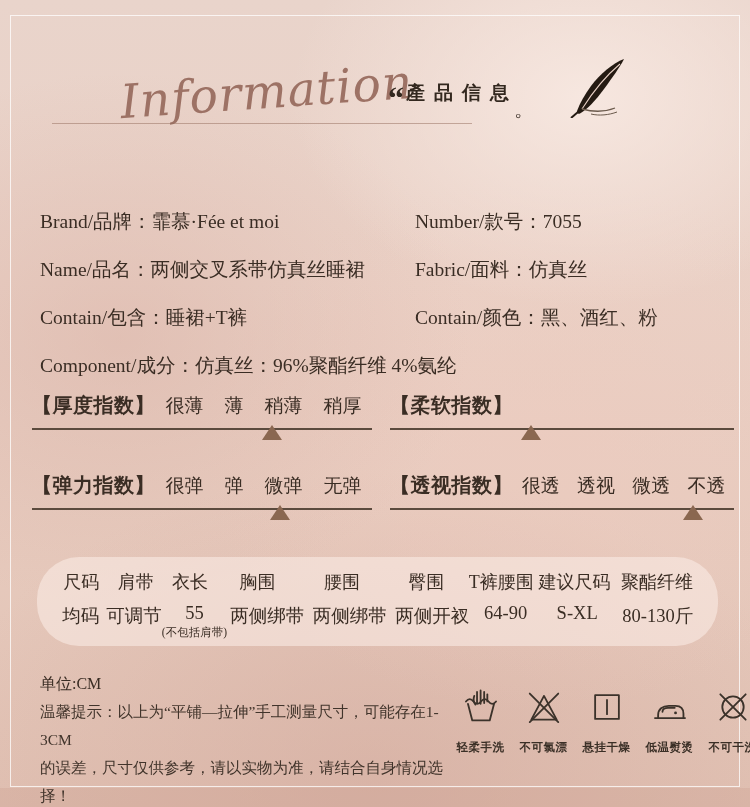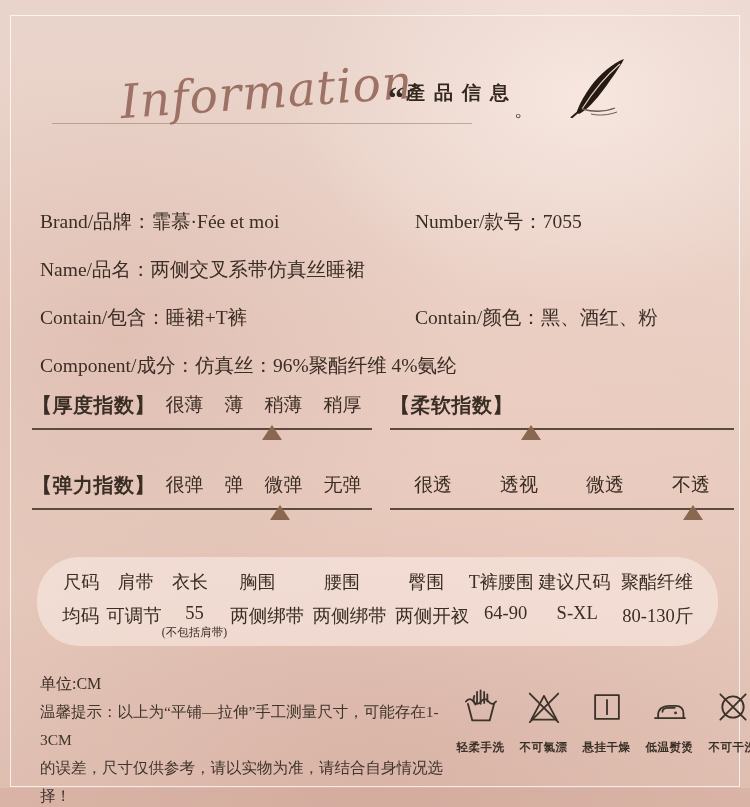--- a/index.html
+++ b/index.html
@@ -30,21 +30,21 @@
   .info-left{width:375px;flex:none;}
   .info-right{flex:1;}
   .r1{top:188px}.r2{top:236px}.r3{top:284px}.r4{top:332px}
 
   
   .idx{position:absolute;height:56px;}
   .g1{left:32px;top:392px;width:340px;}
   .g2{left:390px;top:392px;width:344px;}
   .g3{left:32px;top:472px;width:340px;}
   .g4{left:390px;top:472px;width:344px;}
-  .idx-top{display:flex;align-items:flex-start;}
+  .idx-top{display:flex;align-items:center;}
   .idx-title{font-size:20px;font-weight:bold;letter-spacing:0.5px;white-space:nowrap;}
   .idx-opts{flex:1;display:flex;justify-content:space-around;font-size:19px;}
   .idx-line{position:absolute;left:0;right:0;top:36px;height:1.5px;background:#5b4a3d;}
   .tri{position:absolute;top:33px;width:0;height:0;border-left:10px solid transparent;border-right:10px solid transparent;border-bottom:15px solid #8a6750;}
   .g1 .tri{left:calc(70.5% - 10px);}
   .g2 .tri{left:calc(41% - 10px);}
   .g3 .tri{left:calc(73% - 10px);}
   .g4 .tri{left:calc(88% - 10px);}
 
   
@@ -86,20 +86,21 @@
     <path d="M25 56 C33 58 43 57 51 54" stroke="#6b5a4c" stroke-width="1" fill="none"></path>
   </svg>
   <div class="header-line"></div>
 
   <div class="info-row r1">
     <div class="info-left"><span>Brand/品牌：</span><span>霏慕·Fée et moi</span></div>
     <div class="info-right"><span>Number/款号：</span><span>7055</span></div>
   </div>
   <div class="info-row r2">
     <div class="info-left"><span>Name/品名：</span><span>两侧交叉系带仿真丝睡裙</span></div>
+    <div class="info-right"><span>Fabric/面料：</span><span>仿真丝</span></div>
   </div>
   <div class="info-row r3">
     <div class="info-left"><span>Contain/包含：</span><span>睡裙+T裤</span></div>
     <div class="info-right"><span>Contain/颜色：</span><span>黑、酒红、粉</span></div>
   </div>
   <div class="info-row r4">
     <div class="info-left" style="width:auto"><span>Component/成分：</span><span>仿真丝：96%聚酯纤维 4%氨纶</span></div>
   </div>
 
   <div class="idx g1">
@@ -133,20 +134,21 @@
         <span>微弹</span>
         <span>无弹</span>
       </span>
     </div>
     <div class="idx-line"></div>
     <div class="tri"></div>
   </div>
 
   <div class="idx g4">
     <div class="idx-top">
+      <span class="idx-title">【透视指数】</span>
       <span class="idx-opts">
         <span>很透</span>
         <span>透视</span>
         <span>微透</span>
         <span>不透</span>
       </span>
     </div>
     <div class="idx-line"></div>
     <div class="tri"></div>
   </div>

